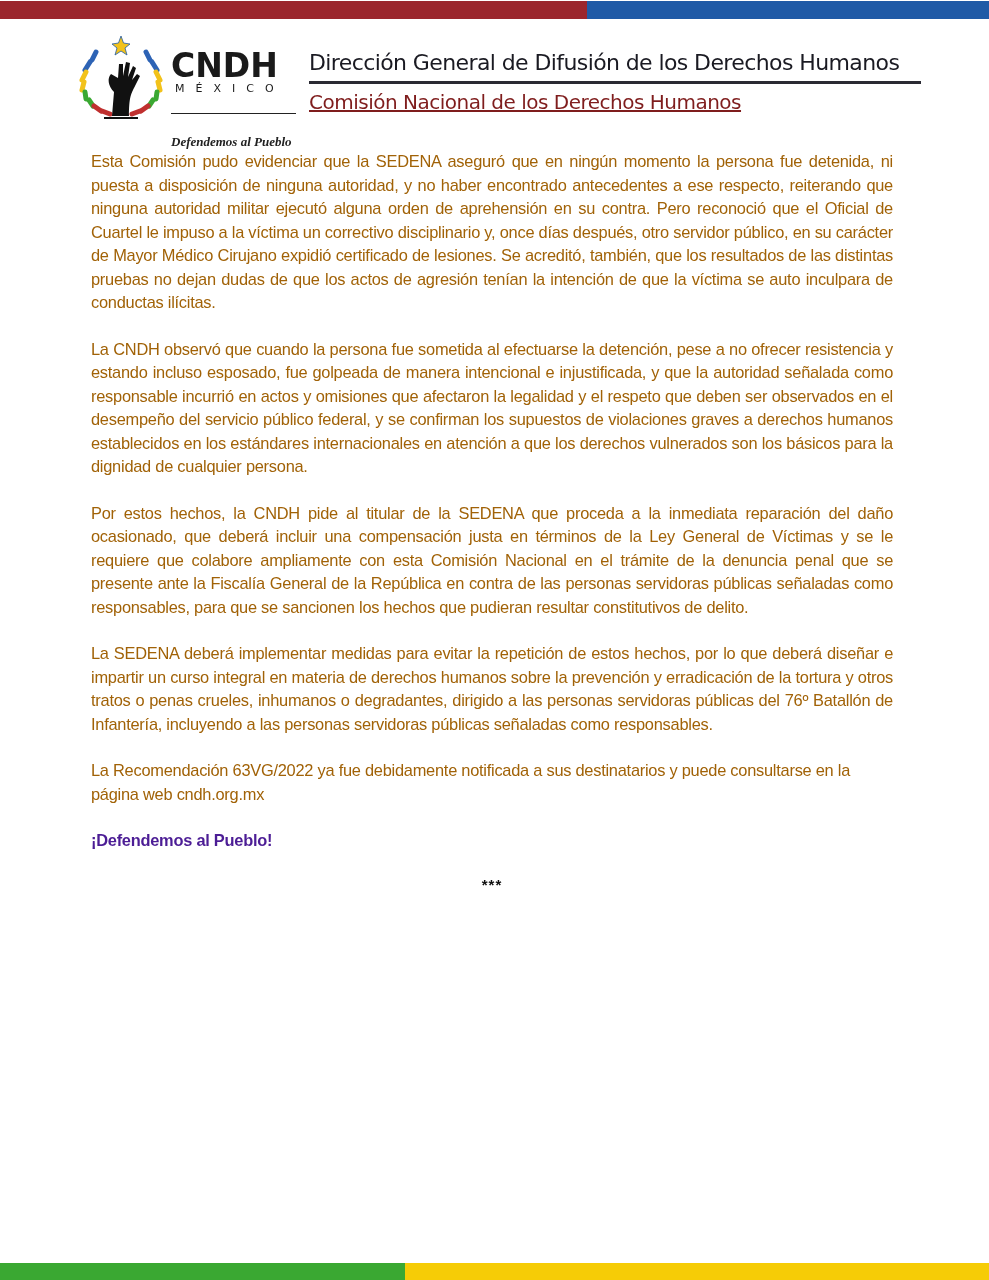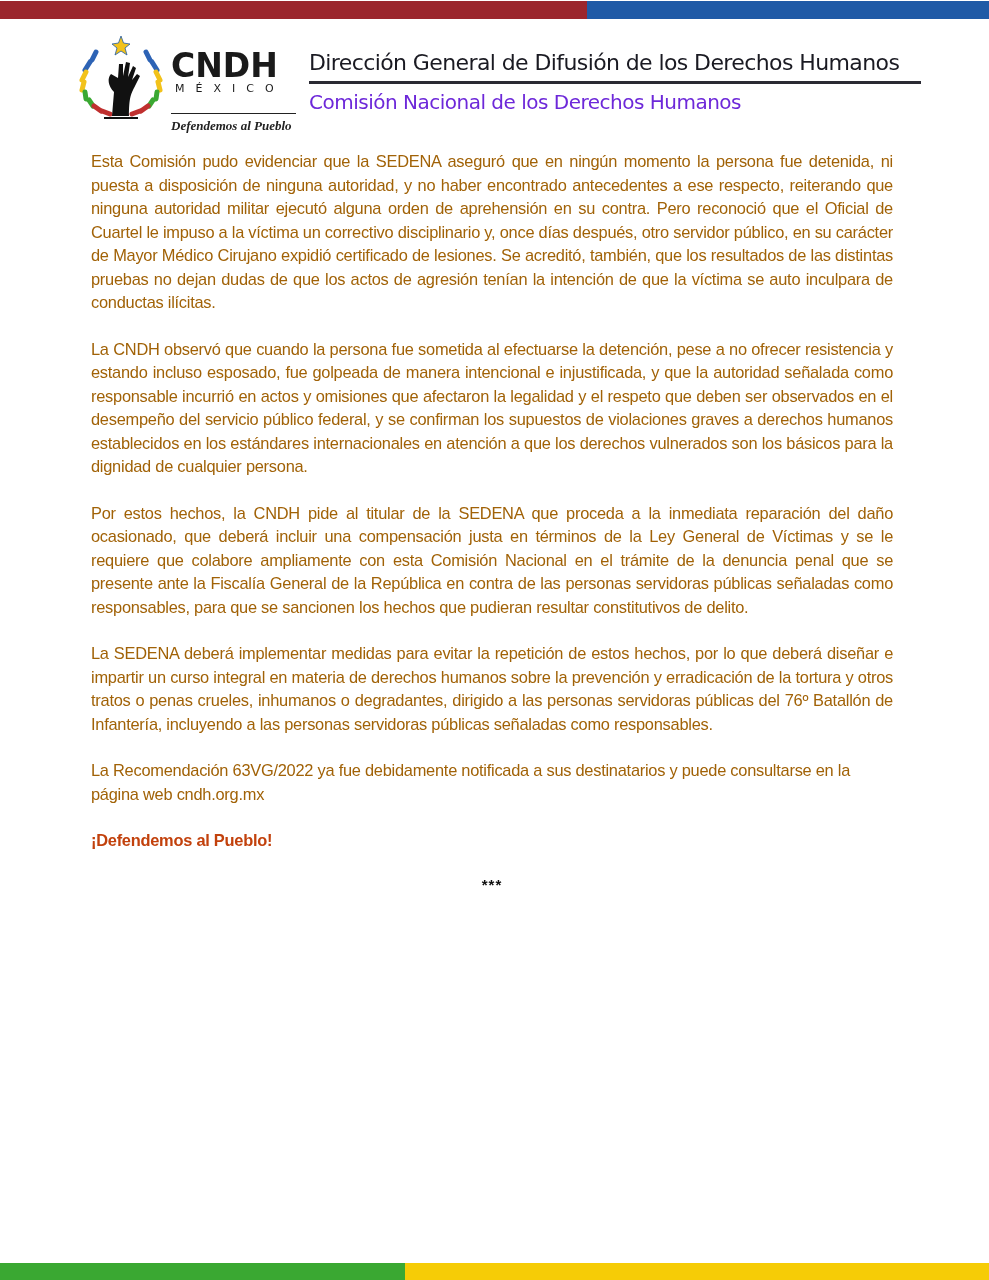--- a/index.html
+++ b/index.html
@@ -14,33 +14,33 @@
 
   .header { position: absolute; top: 34px; left: 74px; width: 850px; height: 90px; }
   .logo-emblem { position: absolute; left: 0; top: 0; width: 94px; height: 88px; }
   .logo-text { position: absolute; left: 97px; top: 15px; width: 125px; }
   .logo-cndh { font-family: "DejaVu Sans", sans-serif; font-weight: bold; font-size: 33px;
                letter-spacing: 0px; color: #1a1a1a; line-height: 34px; }
   .logo-mexico { font-family: "DejaVu Sans", sans-serif; font-size: 11px; letter-spacing: 11px;
                  color: #1a1a1a; padding-left: 4px; line-height: 12px; border-bottom: 1.5px solid #222;
                  padding-bottom: 18px; }
   .logo-motto { font-family: "Liberation Serif", serif; font-style: italic; font-weight: bold;
-                font-size: 13px; color: #222; margin-top: 4px; white-space: nowrap; }
+                font-size: 13px; color: #222; margin-top: 20px; white-space: nowrap; }
 
   .header-titles { position: absolute; left: 235px; top: 14px; width: 612px; }
   .header-title { font-family: "DejaVu Sans", sans-serif; font-size: 22px; color: #1a1a22;
                   line-height: 30px; white-space: nowrap; letter-spacing: -0.6px; }
   .header-rule { height: 3px; background: #2a2a33; margin: 3px 0 5px 0; }
-  .header-subtitle { font-family: "DejaVu Sans", sans-serif; font-size: 20px; color: #6d28d9;
-                     line-height: 26px; white-space: nowrap; letter-spacing: -0.5px; }
+  .header-subtitle { font-family: "DejaVu Sans", sans-serif; font-size: 20px; color: #7f1d1d;
+                     line-height: 26px; white-space: nowrap; letter-spacing: -0.5px; text-decoration: underline; }
 
   .content { position: absolute; left: 91px; top: 150px; width: 802px; }
   .content p { margin: 0 0 23px 0; font-family: "Liberation Sans", sans-serif; font-size: 16.4px;
                line-height: 23.5px; text-align: justify; color: #a16207; letter-spacing: -0.25px; }
-  .content p.closing { font-weight: normal; color: #c2410c; margin-top: 12px; }
+  .content p.closing { font-weight: normal; color: #4c1d95; margin-top: 12px; }
   .content p.closing span { font-weight: 600; }
   .separator { text-align: center; font-weight: bold; font-size: 15px; color: #111; margin-top: 6px; letter-spacing: 1px; }
 </style>
 </head>
 <body>
 
 <div class="top-bar">
   <div class="seg-red"></div>
   <div class="seg-blue"></div>
 </div>

